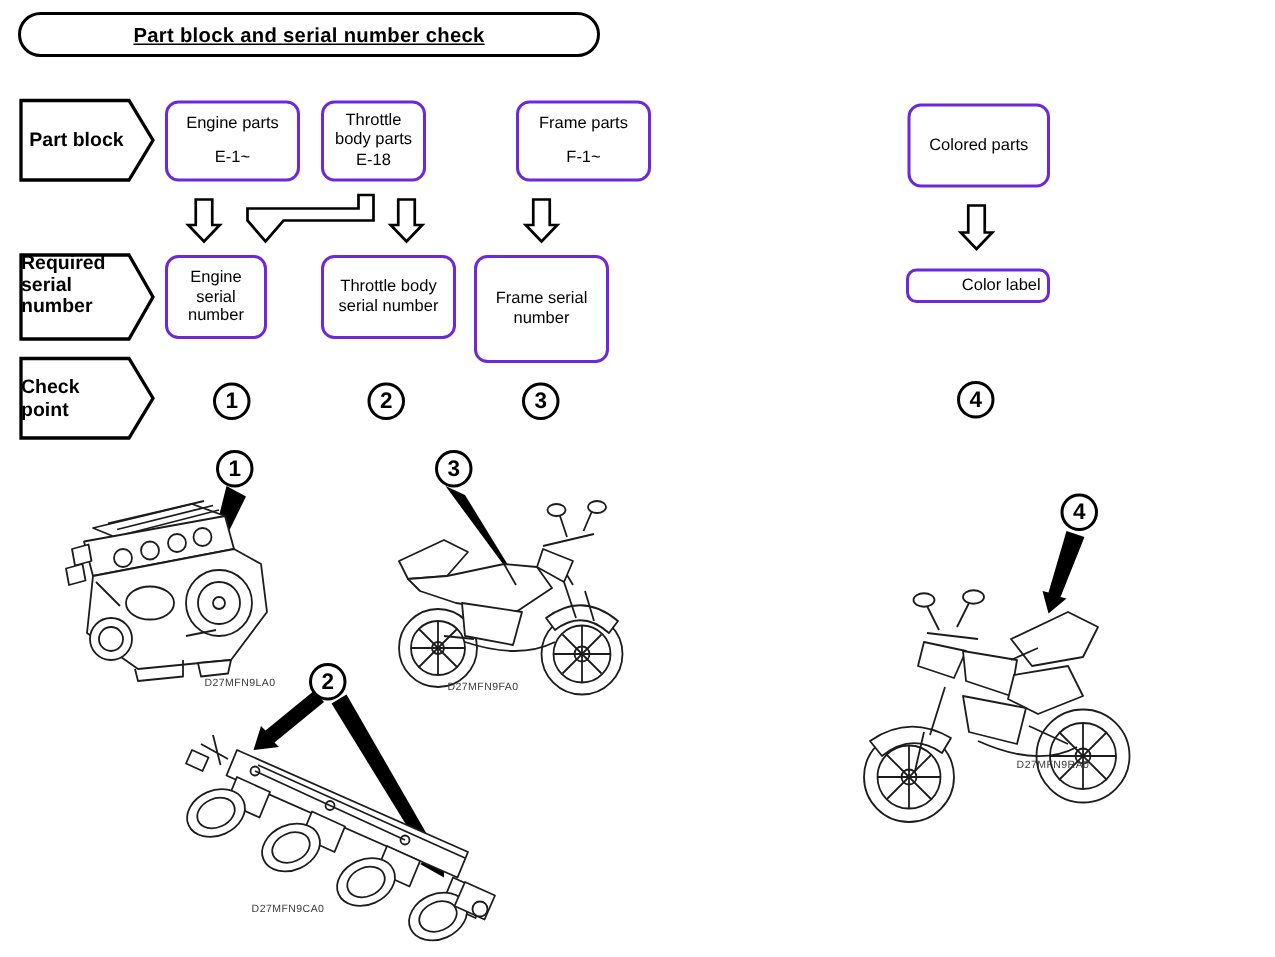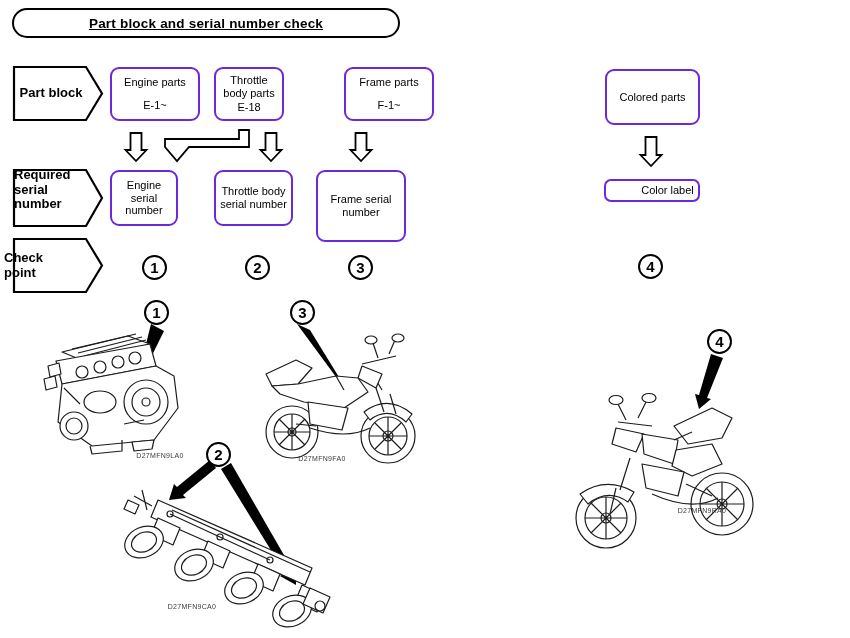--- a/index.html
+++ b/index.html
@@ -152,39 +152,39 @@
       <path d="M104 64 L140 58 L150 78 L120 90 L100 80 Z"></path>
       <path d="M70 78 L112 86 L106 110 L74 102 Z"></path>
       <path class="ln" d="M80 108 Q120 126 146 112 M114 98 L140 110"></path>
     </g>
   </svg>
 
   <div class="abs hdr" style="left:12px;top:8px;width:388px;">Part block and serial number check</div>
 
   <div class="abs plabel" style="left:14px;top:67px;width:74px;height:53px;">Part block</div>
   <div class="abs plabel" style="left:14px;top:170px;width:74px;height:40px;">Required serial number</div>
-  <div class="abs plabel" style="left:4px;top:239px;width:70px;height:53px;">Check point</div>
+  <div class="abs plabel" style="left:14px;top:239px;width:70px;height:53px;">Check point</div>
 
   <div class="abs fbox" style="left:110px;top:67px;width:90px;height:54px;">
     <span>Engine parts</span>
     <span class="ref gap10">E-1~</span>
   </div>
   <div class="abs fbox" style="left:214px;top:67px;width:70px;height:54px;">
     <span>Throttle body parts</span>
     <span class="ref gap0">E-18</span>
   </div>
   <div class="abs fbox" style="left:316px;top:67px;width:90px;height:54px;margin-left:28px;">
     <span>Frame parts</span>
     <span class="ref gap10">F-1~</span>
   </div>
 
   <div class="abs fbox" style="left:110px;top:170px;width:68px;height:56px;">
     <span>Engine serial number</span>
   </div>
-  <div class="abs fbox" style="left:214px;top:170px;width:79px;height:56px;">
+  <div class="abs fbox" style="left:214px;top:170px;width:90px;height:56px;">
     <span>Throttle body serial number</span>
   </div>
   <div class="abs fbox" style="left:316px;top:170px;width:90px;height:72px;">
     <span>Frame serial number</span>
   </div>
 
   <div class="abs cnum" style="left:142px;top:255px;">1</div>
   <div class="abs cnum" style="left:245px;top:255px;">2</div>
   <div class="abs cnum" style="left:348px;top:255px;">3</div>
 

